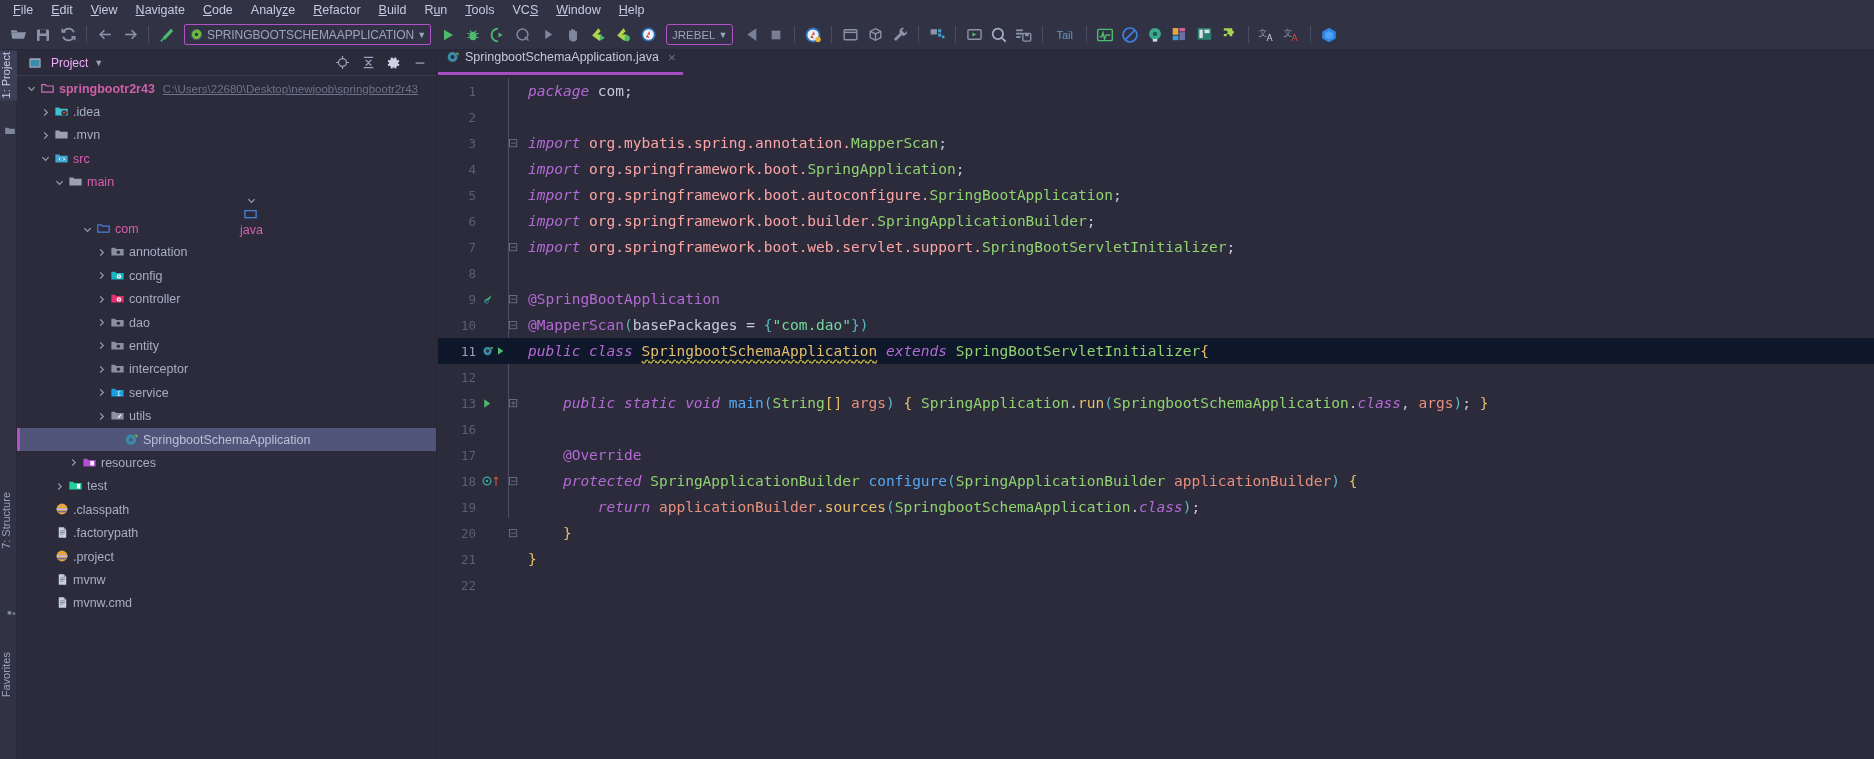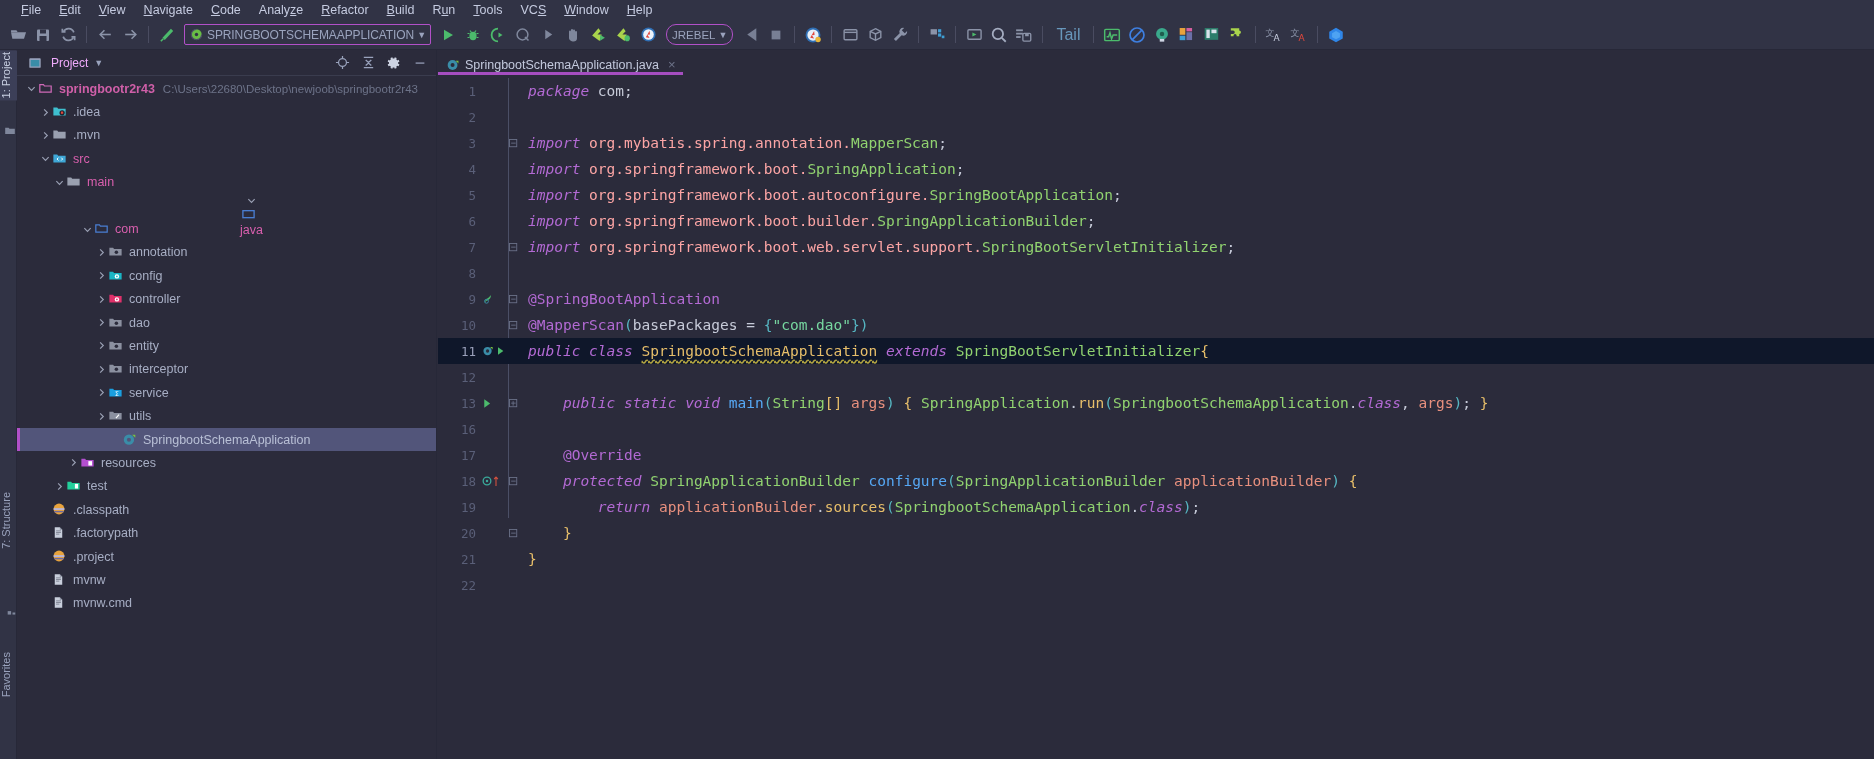--- a/index.html
+++ b/index.html
@@ -10,21 +10,21 @@
     overflow: hidden;
     color: #a9b7c6;
   }
   body { position: relative; }
 
   
   #menubar {
     height: 20px;
     background: #313345;
     display: flex; align-items: center;
-    padding-left: 12px;
+    padding-left: 4px;
     font-size: 12.5px;
   }
   .menu-item {
     padding: 2px 9px;
     color: #c5cbe0;
     white-space: nowrap;
     cursor: default;
   }
   .menu-item .mn { text-decoration: underline; }
 
@@ -49,26 +49,26 @@
     margin: 0 4px;
     gap: 3px;
     font-size: 12px;
     color: #9aa3bd;
     overflow: hidden;
   }
   .runcfg .cfgname { flex: 1; white-space: nowrap; overflow: hidden; letter-spacing: -0.1px;}
   .jrebel {
     height: 21px;
     border: 1px solid #b150c8;
-    border-radius: 10px;
+    border-radius: 3px;
     display:flex; align-items:center;
     padding: 0 5px; margin: 0 5px; gap: 3px;
     font-size: 11.5px; color: #9aa3bd;
   }
-  .tbtext { font-size: 16px; color: #6897bb; padding: 0 7px; }
+  .tbtext { font-size: 11px; color: #6897bb; padding: 0 7px; }
 
   
   #leftstrip {
     position: absolute; left: 0; top: 50px; bottom: 0; width: 17px;
     background: #313345;
     border-right: 1px solid #272838;
   }
   .vtab {
     position: absolute; left: 0; width: 17px;
     writing-mode: vertical-rl; transform: rotate(180deg);
@@ -89,40 +89,40 @@
     padding: 0 6px 0 8px; gap: 6px;
     border-bottom: 1px solid #3a3c4e;
   }
   #projhdr .title { font-size: 12px; color: #f0abfc; }
   #projhdr .spacer { flex: 1; }
   .hicon { width: 20px; height: 20px; display:flex; align-items:center; justify-content:center; }
 
   #tree { position: absolute; top: 27px; left: 0; right: 0; bottom: 0; overflow: hidden; font-size: 12.5px; }
   .trow {
     height: 23.4px; display: flex; align-items: center;
-    white-space: nowrap; position: relative;
+    white-space: nowrap; position: relative; text-align: right;
   }
   .trow.sel { background: #52557a; border-left: 3px solid #b150c8; }
   .trow.sel .lbl { color: #b9c0d6; }
   .arrow { width: 13px; height: 13px; flex:none; display:flex; align-items:center; justify-content:center; }
   .arrow svg { display: block; }
   .ficon { width: 17px; height: 16px; flex: none; margin-right: 4px; position: relative; }
   .lbl { color: #a7aec4; }
   .lbl.root { color: #cf5fa8; font-weight: bold; }
   .lbl.mod  { color: #d95fae; }
-  .path { color: #6d7389; font-size: 11.5px; margin-left: 8px; }
+  .path { color: #6d7389; font-size: 11.5px; margin-left: 8px; text-decoration: underline; }
 
   
   #editorwrap {
     position: absolute; left: 438px; top: 50px; right: 0; bottom: 0;
     background: #2b2b3b;
   }
   #tabbar { height: 25px; display: flex; align-items: flex-end; }
   .etab {
-    height: 25px; display: flex; align-items: flex-end; gap: 5px;
+    height: 25px; display: flex; align-items: flex-start; gap: 5px;
     padding: 0 8px 0 8px; font-size: 12.5px; color: #c3c9dd;
     border-bottom: 3px solid #a54ec0; position: relative;
   }
   .etab .x { color: #6d7389; font-size: 13px; margin-left: 4px; }
 
   #codearea { position: absolute; top: 28px; left: 0; right: 0; bottom: 0; }
   .cline { height: 26px; display: flex; align-items: center; white-space: pre; position: relative; }
   .cline.cur { background: #0f172a; }
   .gutnum {
     width: 42px; text-align: right; padding-right: 4px;

